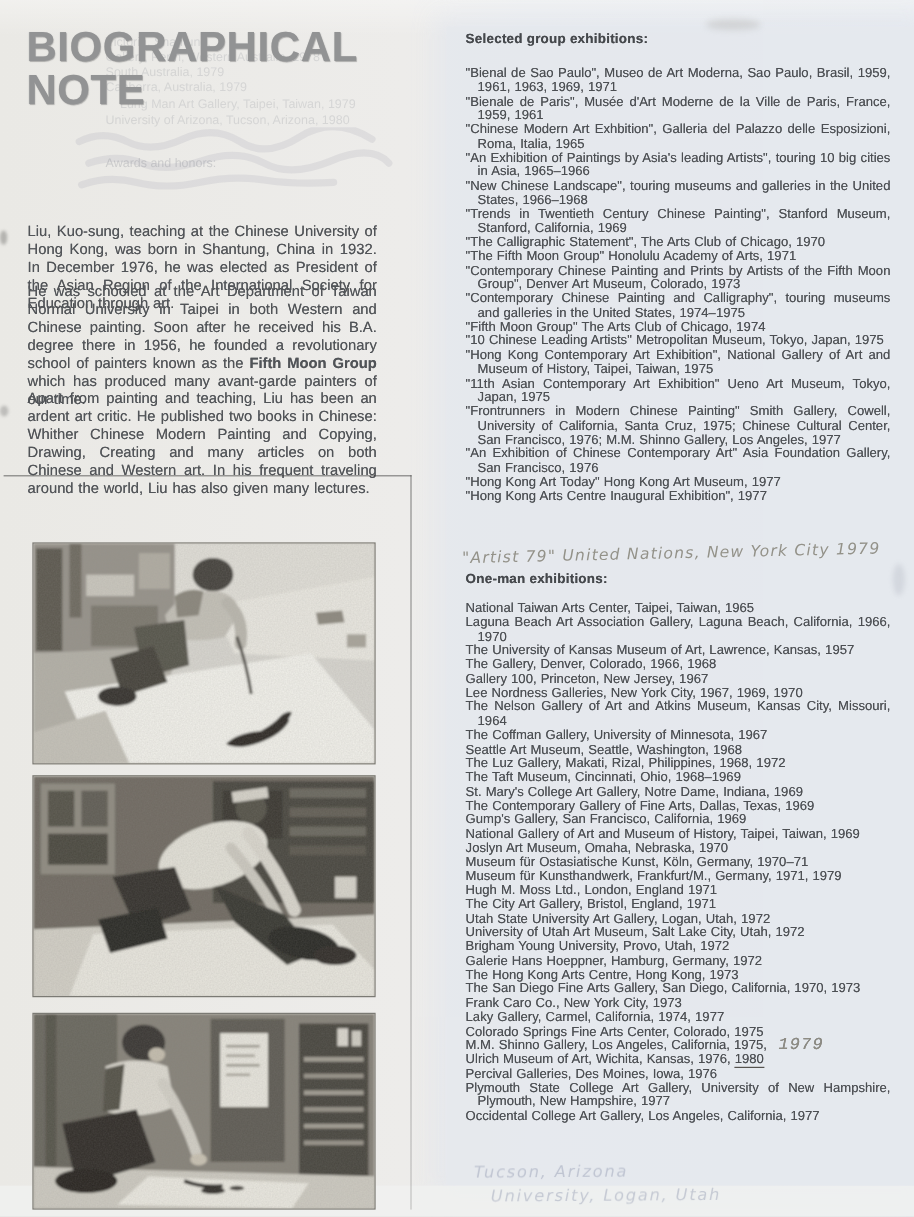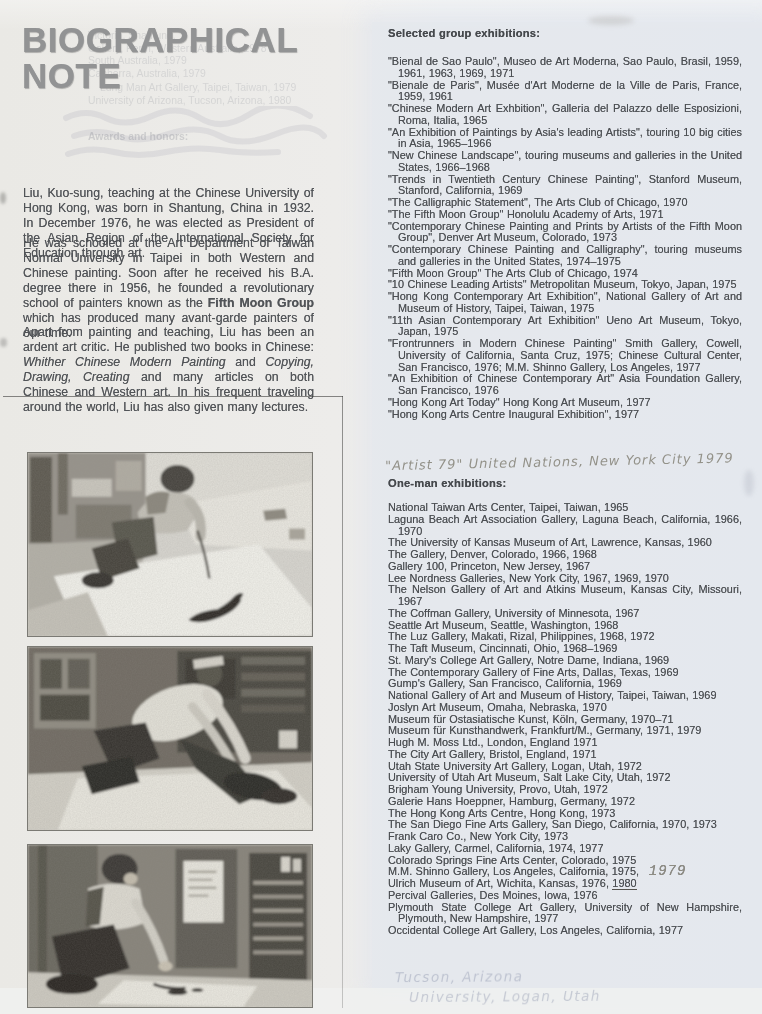--- a/index.html
+++ b/index.html
@@ -27,21 +27,21 @@
     text-shadow:.6px .6px .8px rgba(125,125,125,.55), -.3px -.3px .6px rgba(140,140,140,.4);
   }
   .left-para{
     position:absolute; left:23px; width:291px;
     font-size:12.3px; line-height:15px; text-align:justify;
     color:var(--ink,#515458); word-spacing:.6px;
     text-shadow:0 0 .5px rgba(82,85,88,.8);
   }
   .p1{top:186px;} .p2{top:236px;} .p3{top:325px;}
   .bold-inline{font-weight:700;}
-  .italic-inline{font-style:italic;}
+  .italic-inline{}
   
   .frame-top{position:absolute; left:3px; top:396px; width:340px; height:1px;
     background:rgba(60,60,58,.6);}
   .frame-right{position:absolute; left:342px; top:396px; width:1px; height:612px;
     background:linear-gradient(180deg, rgba(60,60,58,.55), rgba(60,60,58,.25));}
   .photo{position:absolute; left:27px; border:1px solid rgba(55,55,50,.55);
     background:#cfccc5; box-sizing:border-box;}
   .photo svg{display:block; width:100%; height:100%;}
   .ph1{top:452px; width:286px; height:185px;}
   .ph2{top:646px; width:286px; height:185px;}
@@ -72,21 +72,21 @@
   }
   .u-1980{border-bottom:1px solid #55534e;}
   
   .ghost-left{
     position:absolute; left:88px; top:30px; width:256px;
     font-size:10.4px; line-height:11.4px; text-align:left;
     color:rgba(98,106,120,.17); pointer-events:none;
   }
   .ghost-left div{margin-bottom:1.2px;}
   .ghost-left div:nth-of-type(5){margin-top:3px;margin-left:12px;}
-  .ghost-left div:nth-of-type(7){margin-top:25px; font-weight:700; color:rgba(95,102,115,.22);}
+  .ghost-left div:nth-of-type(7){margin-top:25px; font-weight:400; color:rgba(95,102,115,.22);}
   .ghost-squiggle{position:absolute; left:58px; top:106px; pointer-events:none;}
   .ghost-bottom{
     position:absolute; left:395px; top:966px; width:340px;
     font-family:"DejaVu Sans", sans-serif; font-style:italic;
     font-size:13.5px; line-height:20px; letter-spacing:1.5px;
     color:rgba(108,118,150,.32); transform:rotate(-.4deg);
     filter:blur(.4px); pointer-events:none;
   }
   .ghost-bottom div:nth-of-type(2){padding-left:14px;}
   
@@ -292,25 +292,25 @@
         <div class="exh-item">"An Exhibition of Chinese Contemporary Art" Asia Foundation Gallery, San Francisco, 1976</div>
         <div class="exh-item">"Hong Kong Art Today" Hong Kong Art Museum, 1977</div>
         <div class="exh-item">"Hong Kong Arts Centre Inaugural Exhibition", 1977</div>
       </div>
     <div class="hw-note">"Artist 79" United Nations, New York City 1979</div>
     <div class="rc-heading h-oneman">One-man exhibitions:</div>
     <div class="exh-list l-oneman">
 
     <div class="exh-item">National Taiwan Arts Center, Taipei, Taiwan, 1965</div>
         <div class="exh-item">Laguna Beach Art Association Gallery, Laguna Beach, California, 1966, 1970</div>
-        <div class="exh-item">The University of Kansas Museum of Art, Lawrence, Kansas, 1960</div>
+        <div class="exh-item">The University of Kansas Museum of Art, Lawrence, Kansas, 1957</div>
         <div class="exh-item">The Gallery, Denver, Colorado, 1966, 1968</div>
         <div class="exh-item">Gallery 100, Princeton, New Jersey, 1967</div>
         <div class="exh-item">Lee Nordness Galleries, New York City, 1967, 1969, 1970</div>
-        <div class="exh-item">The Nelson Gallery of Art and Atkins Museum, Kansas City, Missouri, 1967</div>
+        <div class="exh-item">The Nelson Gallery of Art and Atkins Museum, Kansas City, Missouri, 1964</div>
         <div class="exh-item">The Coffman Gallery, University of Minnesota, 1967</div>
         <div class="exh-item">Seattle Art Museum, Seattle, Washington, 1968</div>
         <div class="exh-item">The Luz Gallery, Makati, Rizal, Philippines, 1968, 1972</div>
         <div class="exh-item">The Taft Museum, Cincinnati, Ohio, 1968–1969</div>
         <div class="exh-item">St. Mary's College Art Gallery, Notre Dame, Indiana, 1969</div>
         <div class="exh-item">The Contemporary Gallery of Fine Arts, Dallas, Texas, 1969</div>
         <div class="exh-item">Gump's Gallery, San Francisco, California, 1969</div>
         <div class="exh-item">National Gallery of Art and Museum of History, Taipei, Taiwan, 1969</div>
         <div class="exh-item">Joslyn Art Museum, Omaha, Nebraska, 1970</div>
         <div class="exh-item">Museum für Ostasiatische Kunst, Köln, Germany, 1970–71</div>

